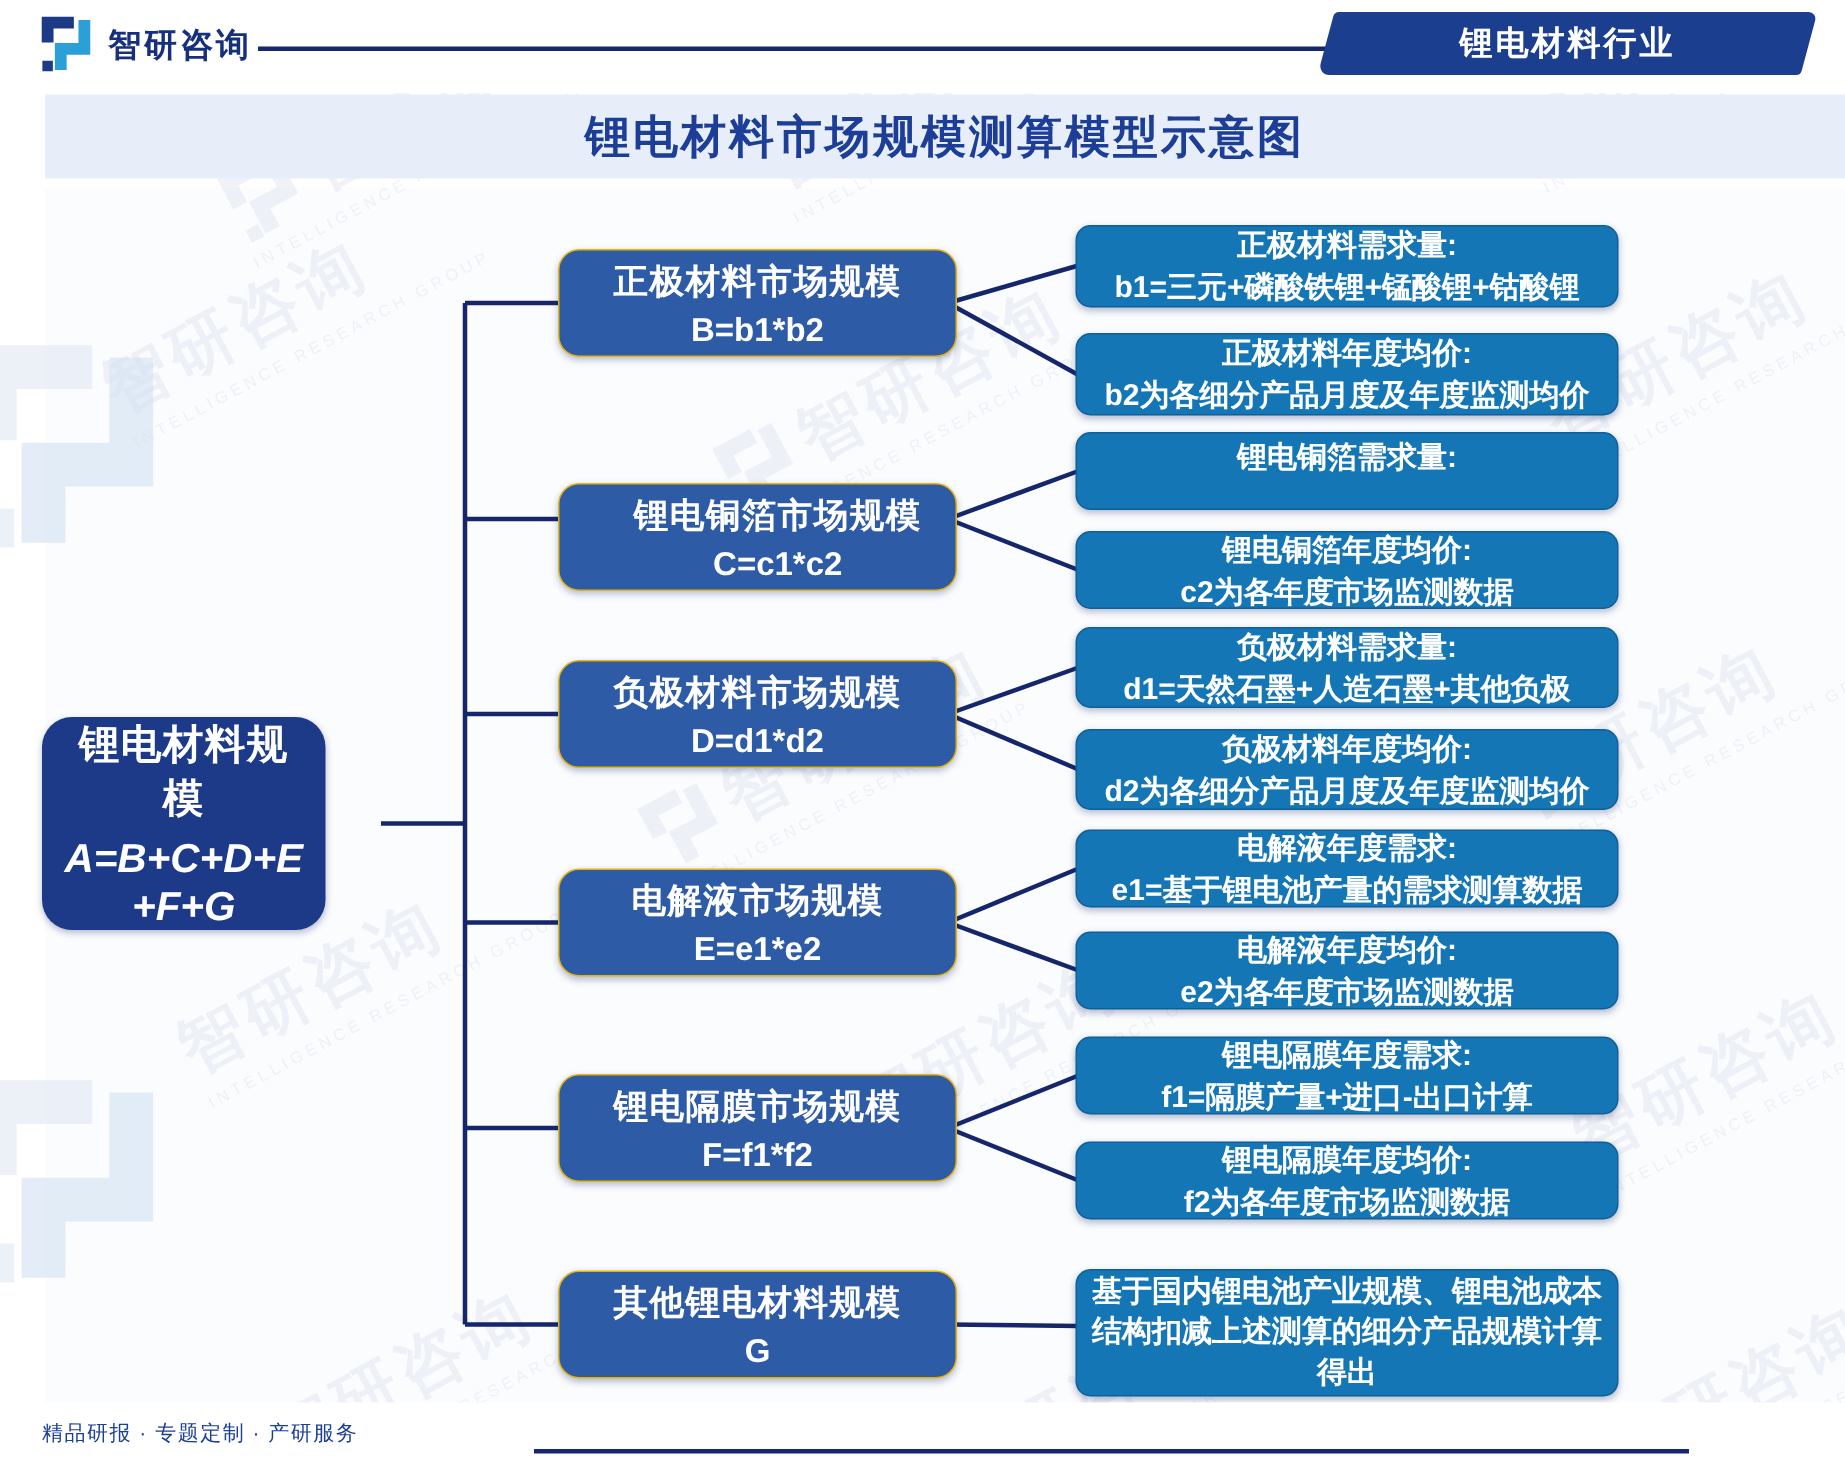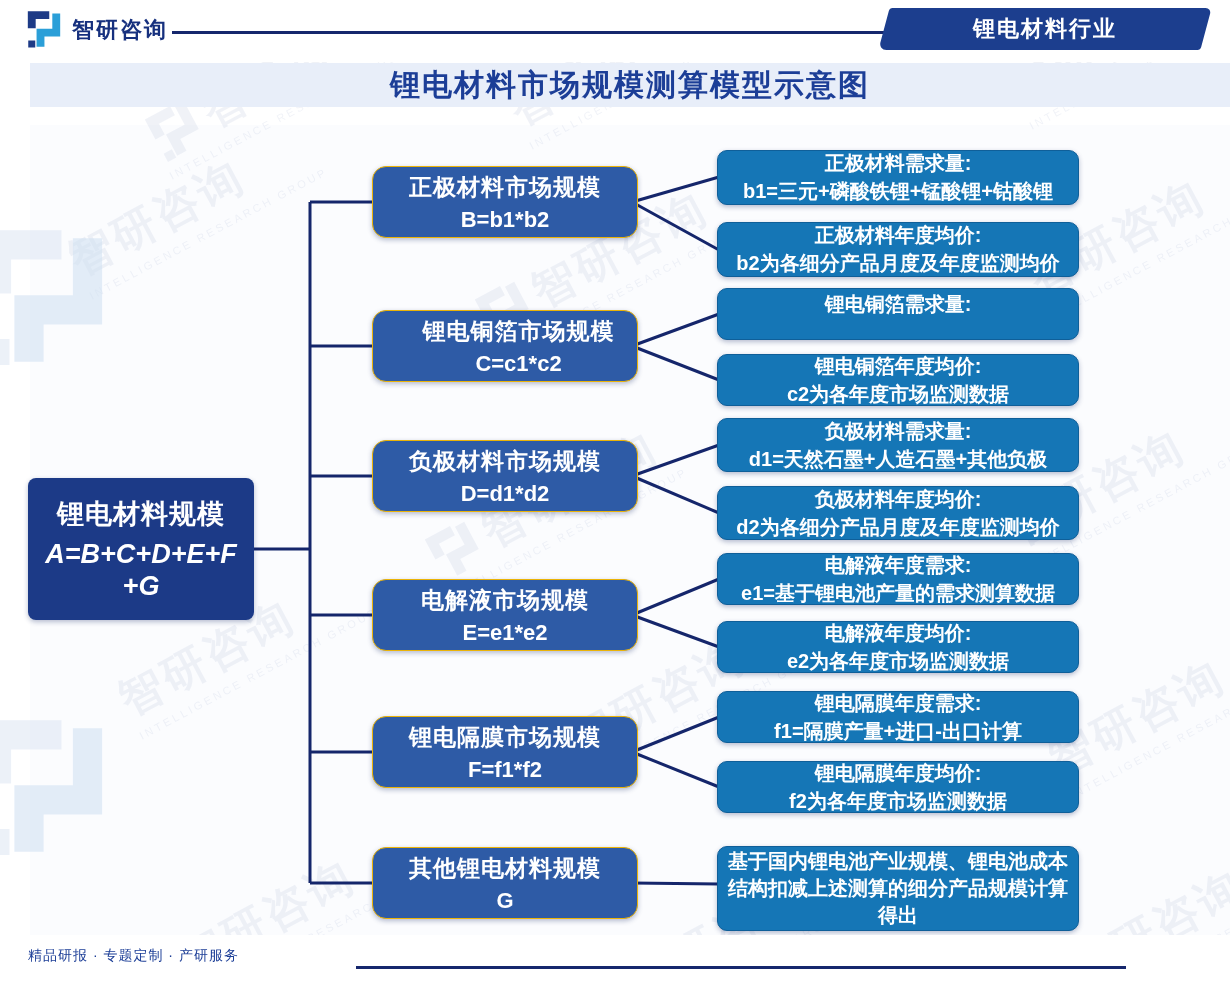--- a/index.html
+++ b/index.html
@@ -11,42 +11,42 @@
   .header { position:absolute; left:0; top:0; width:1230px; height:62px; background:#ffffff; z-index:5; }
   .logo { position:absolute; left:26px; top:9px; display:flex; align-items:center; gap:10px; }
   .logo-text { font-size:22px; font-weight:bold; color:#16307e; letter-spacing:2px; }
   .header-line { position:absolute; left:172px; top:31px; width:728px; height:3px; background:#16276d; }
   .banner { position:absolute; left:884px; top:8px; width:322px; height:42px; background:#1c3e8e;
             transform:skewX(-15deg); border-radius:3px 6px 3px 8px; z-index:6;
             display:flex; align-items:center; justify-content:center; }
   .banner span { transform:skewX(15deg); color:#ffffff; font-size:22px; font-weight:bold; letter-spacing:2px; }
 
   
-  .title-band { position:absolute; left:30px; top:63px; width:1200px; height:44px; background:#e8eef9; z-index:2;
+  .title-band { position:absolute; left:30px; top:63px; width:1200px; height:56px; background:#e8eef9; z-index:2;
                 display:flex; align-items:center; justify-content:center; }
   .title-band h1 { font-size:30px; font-weight:bold; color:#1c3e97; letter-spacing:2px; }
 
   
   .content-bg { position:absolute; left:30px; top:125px; width:1200px; height:810px; background:#fbfcfe; z-index:0; }
 
   
   .wm { position:absolute; z-index:1; transform:rotate(-28deg); opacity:0.06; color:#1e3c8c; pointer-events:none; }
   .wm .wm-row { display:flex; align-items:center; gap:8px; font-size:44px; font-weight:bold; letter-spacing:4px; white-space:nowrap; }
   .wm .wm-en { font-size:11px; letter-spacing:3px; margin-top:2px; white-space:nowrap; }
   .wm-bigicon { position:absolute; z-index:1; opacity:0.55; pointer-events:none; }
 
   
   svg.connectors { position:absolute; left:0; top:0; z-index:2; }
   svg.connectors line { stroke:#15266b; stroke-width:3; }
 
   
   .node { position:absolute; z-index:3; color:#ffffff; font-weight:bold; text-align:center;
           display:flex; flex-direction:column; align-items:center; justify-content:center;
           box-shadow:0 2px 5px rgba(20,40,100,0.30); }
-  .root-node { left:28px; top:478px; width:226px; height:142px; background:#1c3a87; border-radius:8px; padding:0 12px; }
+  .root-node { left:28px; top:478px; width:189px; height:142px; background:#1c3a87; border-radius:20px; padding:0 12px; }
   .root-node .l1 { font-size:27px; letter-spacing:1px; }
   .root-node .l2 { font-size:27px; margin-top:6px; line-height:1.2; word-break:break-all;font-style:italic; }
   .mid-node { left:372px; width:266px; height:72px; background:#2e5ba6; border:1px solid #eab308; border-radius:14px; }
   .mid-node .l1 { font-size:23px; letter-spacing:1px; }
   .mid-node .l2 { font-size:22px; margin-top:4px; }
   .leaf { left:717px; width:362px; background:#1576b6; border:1px solid #0f5f99; border-radius:10px; padding:2px 8px; }
   .leaf .l1 { font-size:20px; }
   .leaf .l2 { font-size:20px; margin-top:1px; }
   .leaf.tall .l2 { font-size:20px; line-height:1.35; margin-top:0; }
 
@@ -214,21 +214,21 @@
 
   <div class="node root-node">
     <div class="l1">锂电材料规模</div>
     <div class="l2">A=B+C+D+E+F+G</div>
   </div>
 
   <div class="node mid-node" style="top:166px;">
     <div class="l1">正极材料市场规模</div>
     <div class="l2">B=b1*b2</div>
   </div>
-  <div class="node mid-node" style="top:310px;padding-left:27px;">
+  <div class="node mid-node" style="top:322px;padding-left:27px;">
     <div class="l1">锂电铜箔市场规模</div>
     <div class="l2">C=c1*c2</div>
   </div>
   <div class="node mid-node" style="top:440px;">
     <div class="l1">负极材料市场规模</div>
     <div class="l2">D=d1*d2</div>
   </div>
   <div class="node mid-node" style="top:579px;">
     <div class="l1">电解液市场规模</div>
     <div class="l2">E=e1*e2</div>

